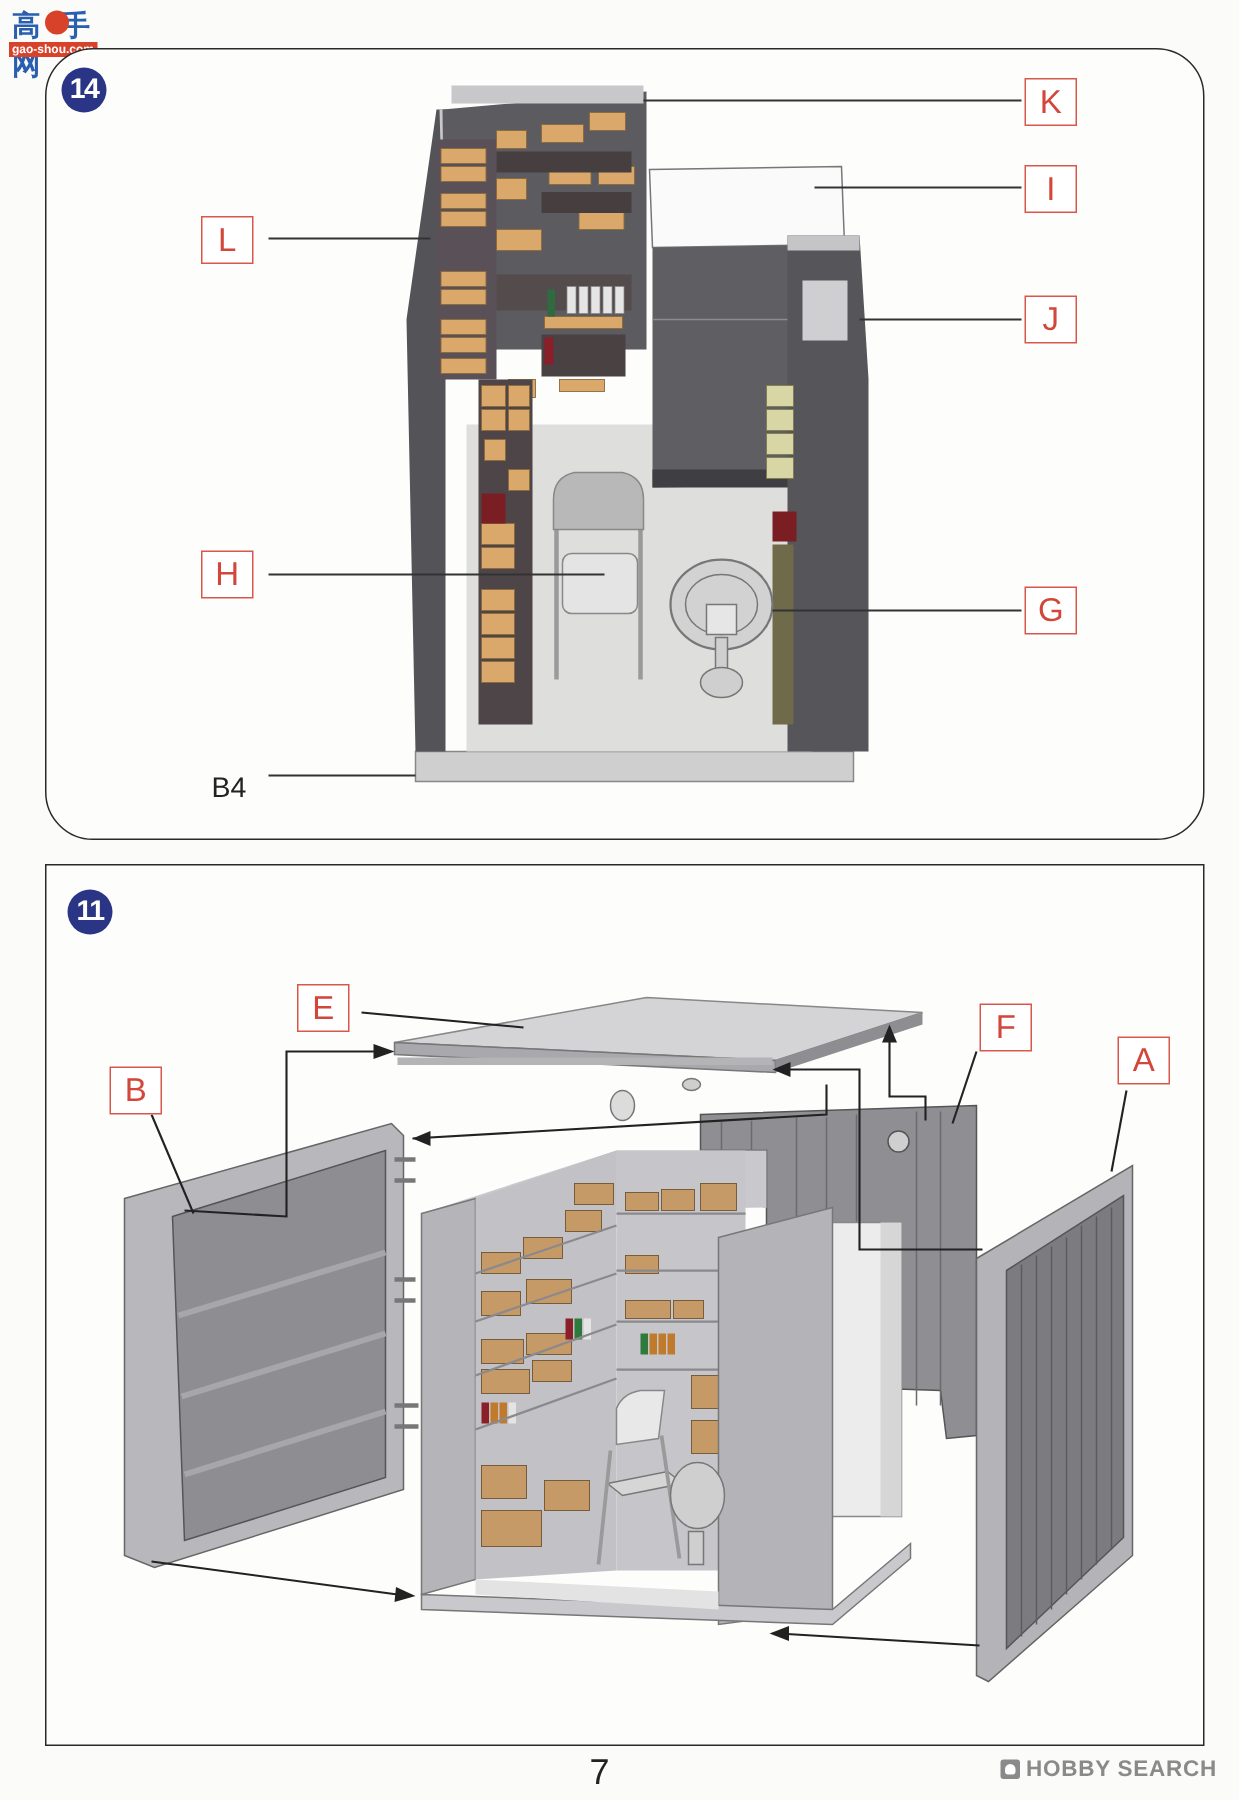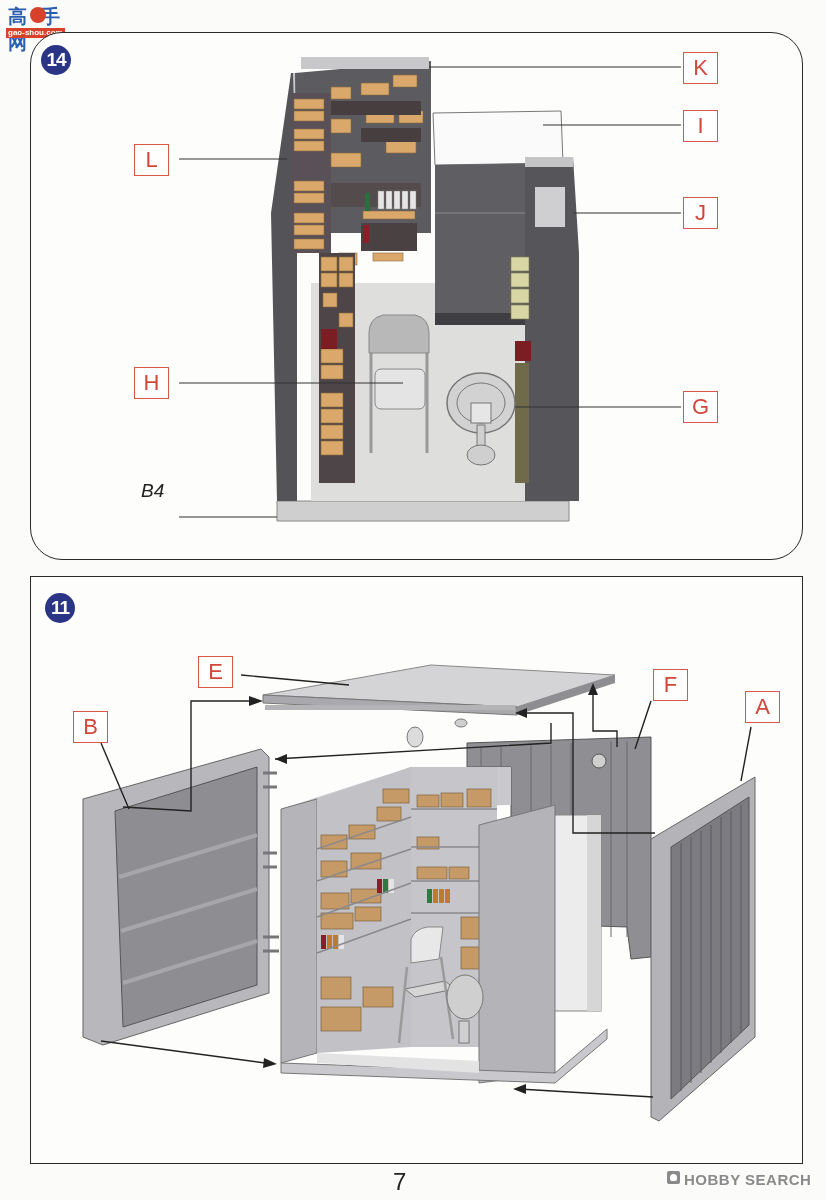--- a/index.html
+++ b/index.html
@@ -9,21 +9,21 @@
   .logo-badge { position: absolute; left: 24px; top: 3px; width: 16px; height: 16px; border-radius: 50%; background: #d8412a; }
   .logo-url { position: absolute; left: 0; top: 24px; font-size: 8px; font-weight: bold; color: #fff; background: #d8412a; padding: 0 2px; line-height: 10px; }
   .panel { position: absolute; border: 1.5px solid #2a2a2a; background: #fdfdfc; }
   .panel-14 { left: 30px; top: 32px; width: 771px; height: 526px; border-radius: 32px; }
   .panel-15 { left: 30px; top: 576px; width: 771px; height: 586px; }
   .step-badge { position: absolute; width: 30px; height: 30px; border-radius: 50%; background: #2b3585; color: #fff; font-weight: bold; font-size: 19px; display: flex; align-items: center; justify-content: center; letter-spacing: -1px; font-family: "Liberation Sans", sans-serif; }
   .callout { position: absolute; border: 1.5px solid #d9574a; background: #fff; color: #d2473a; font-size: 22px; font-family: "Liberation Sans", sans-serif; display: flex; align-items: center; justify-content: center; width: 33px; height: 30px; }
   .plain-label { position: absolute; font-size: 19px; color: #222; font-family: "Liberation Sans", sans-serif; }
   svg.art { position: absolute; left: 0; top: 0; }
   .page-number { position: absolute; left: 393px; top: 1168px; font-size: 24px; color: #222; }
-  .watermark { position: absolute; left: 667px; top: 1171px; font-size: 15px; font-weight: bold; color: #8a8a8a; letter-spacing: 0.5px; display: flex; align-items: flex-start; gap: 4px; }
+  .watermark { position: absolute; left: 667px; top: 1171px; font-size: 15px; font-weight: bold; color: #8a8a8a; letter-spacing: 0.5px; display: flex; align-items: center; gap: 4px; }
   .wm-icon { width: 13px; height: 13px; background: #8a8a8a; border-radius: 2px; position: relative; }
   .wm-icon::after { content: ""; position: absolute; left: 3px; top: 3px; width: 7px; height: 7px; background: #fff; border-radius: 50% 50% 2px 2px; }
 </style>
 </head>
 <body>
 
 <div class="logo">
   <div class="logo-cn">高手网</div>
   <div class="logo-badge"></div>
   <div class="logo-url">gao-shou.com</div>
@@ -144,21 +144,21 @@
   </svg>
 
   <div class="step-badge" style="left:10px; top:12px;">14</div>
 
   <div class="callout" style="left:652px; top:19px;">K</div>
   <div class="callout" style="left:652px; top:77px;">I</div>
   <div class="callout" style="left:652px; top:164px;">J</div>
   <div class="callout" style="left:103px; top:111px;">L</div>
   <div class="callout" style="left:103px; top:334px;">H</div>
   <div class="callout" style="left:652px; top:358px;">G</div>
-  <div class="plain-label" style="left:110px; top:447px;font-style:italic;">B4</div>
+  <div class="plain-label" style="left:110px; top:482px;">B4</div>
 </div>
 
 <div class="panel panel-15">
   <svg class="art" width="771" height="586" viewBox="0 0 771 586">
 
     <polygon points="232,118 400,88 584,98 486,130" fill="#d4d4d6" stroke="#888"></polygon>
     <polygon points="232,118 486,130 486,138 232,126" fill="#a9a9ad" stroke="#777"></polygon>
     <polygon points="486,130 584,98 584,106 486,138" fill="#8e8e92"></polygon>
     <rect x="234" y="128" width="250" height="5" fill="#b4b4b7"></rect>
     <ellipse cx="384" cy="160" rx="8" ry="10" fill="#dcdcdc" stroke="#777"></ellipse>

